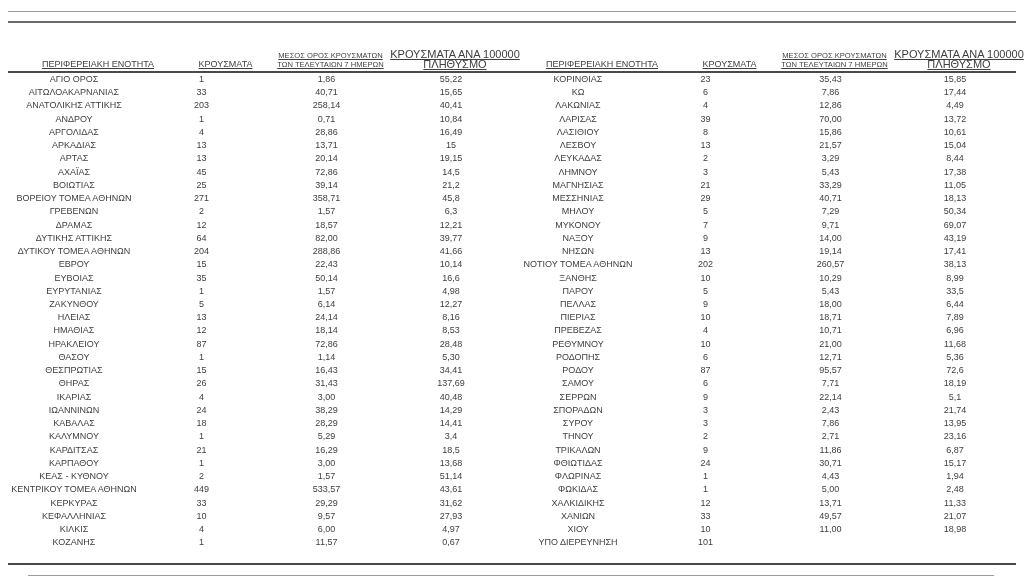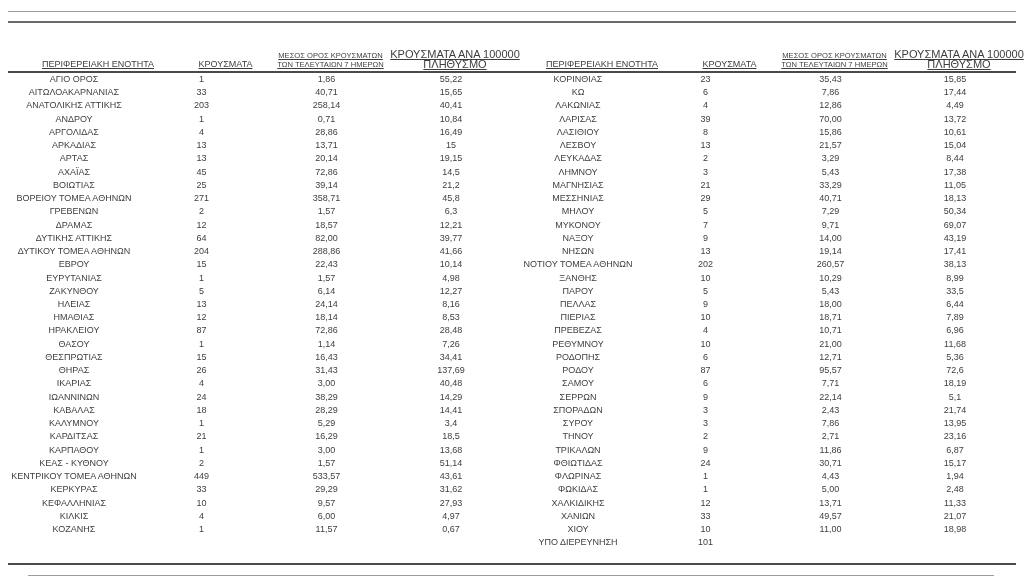--- a/index.html
+++ b/index.html
@@ -181,20 +181,26 @@
           <span class="tcell">288,86</span>
           <span class="tcell">41,66</span>
         </div>
         <div class="trow">
           <span class="tcell">ΕΒΡΟΥ</span>
           <span class="tcell">15</span>
           <span class="tcell">22,43</span>
           <span class="tcell">10,14</span>
         </div>
         <div class="trow">
+          <span class="tcell">ΕΥΒΟΙΑΣ</span>
+          <span class="tcell">35</span>
+          <span class="tcell">50,14</span>
+          <span class="tcell">16,6</span>
+        </div>
+        <div class="trow">
           <span class="tcell">ΕΥΡΥΤΑΝΙΑΣ</span>
           <span class="tcell">1</span>
           <span class="tcell">1,57</span>
           <span class="tcell">4,98</span>
         </div>
         <div class="trow">
           <span class="tcell">ΖΑΚΥΝΘΟΥ</span>
           <span class="tcell">5</span>
           <span class="tcell">6,14</span>
           <span class="tcell">12,27</span>
@@ -214,21 +220,21 @@
         <div class="trow">
           <span class="tcell">ΗΡΑΚΛΕΙΟΥ</span>
           <span class="tcell">87</span>
           <span class="tcell">72,86</span>
           <span class="tcell">28,48</span>
         </div>
         <div class="trow">
           <span class="tcell">ΘΑΣΟΥ</span>
           <span class="tcell">1</span>
           <span class="tcell">1,14</span>
-          <span class="tcell">7,26</span>
+          <span class="tcell">5,30</span>
         </div>
         <div class="trow">
           <span class="tcell">ΘΕΣΠΡΩΤΙΑΣ</span>
           <span class="tcell">15</span>
           <span class="tcell">16,43</span>
           <span class="tcell">34,41</span>
         </div>
         <div class="trow">
           <span class="tcell">ΘΗΡΑΣ</span>
           <span class="tcell">26</span>

